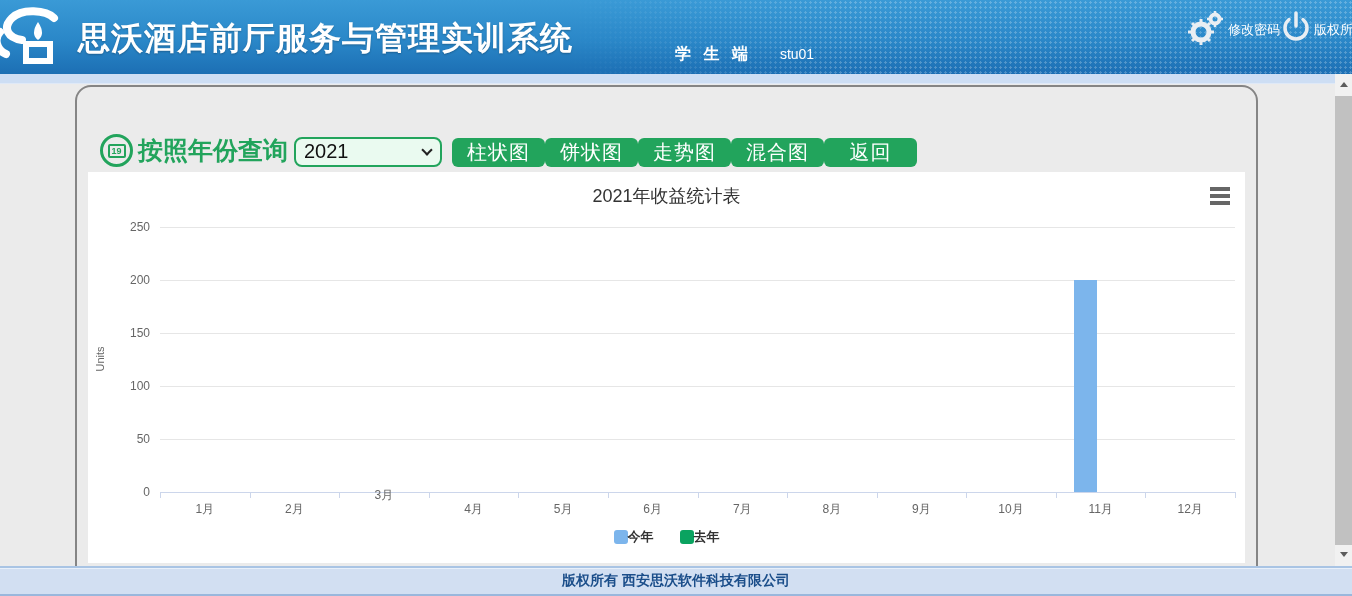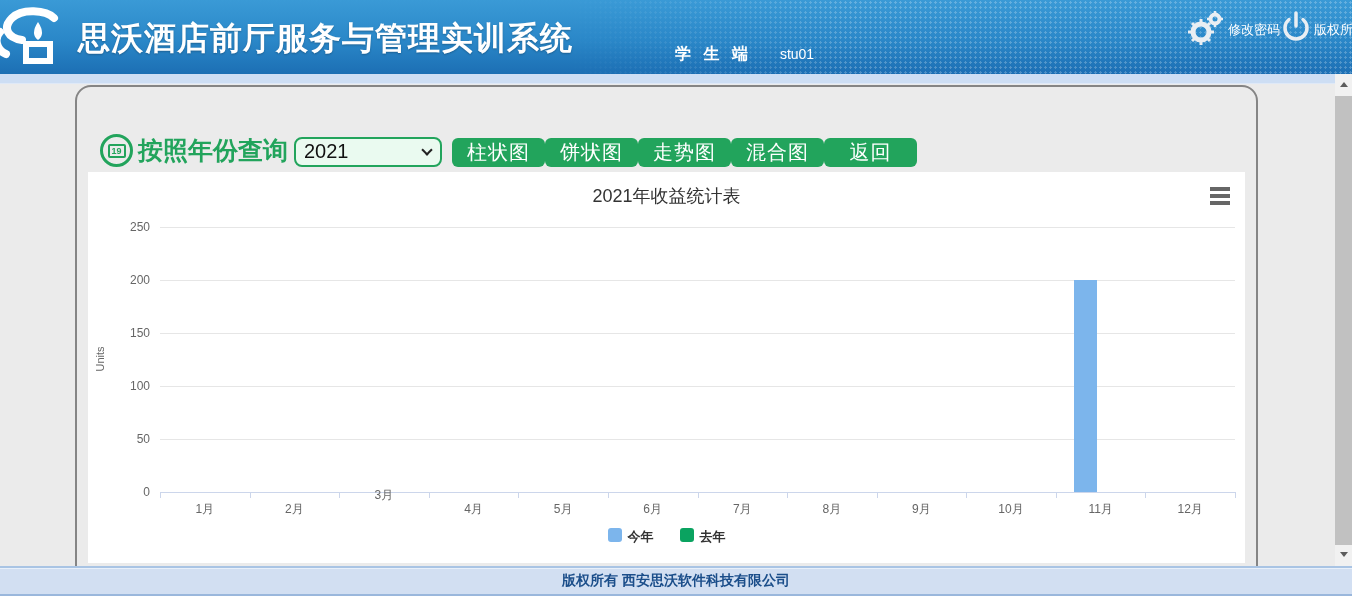--- a/index.html
+++ b/index.html
@@ -62,21 +62,21 @@
   .y-axis-title { position:absolute; left:-58px; top:181px; width:140px; text-align:center;
                   transform:rotate(-90deg); font-size:11px; color:#666; }
   .gridline { position:absolute; height:1px; background:#e6e6e6; }
   .axis-line { position:absolute; height:1px; background:#ccd6eb; }
   .ytick-label { position:absolute; text-align:right; font-size:12px; color:#666; }
   .xtick { position:absolute; width:1px; height:6px; background:#ccd6eb; }
   .xtick-label { position:absolute; width:60px; text-align:center; font-size:12px; color:#666; }
   .bar { position:absolute; }
   .legend { position:absolute; left:0; top:356px; width:100%; display:flex;
             justify-content:center; align-items:center; gap:26px; }
-  .legend-item { display:flex; gap:6px; cursor:pointer; }
+  .legend-item { display:flex; align-items:center; cursor:pointer; }
   .legend-swatch { width:14px; height:14px; border-radius:3px; }
   .legend-label { font-size:13px; font-weight:bold; color:#333; }
 
   
   .scrollbar { position:absolute; right:0; top:74px; width:17px; height:492px; background:#f1f1f1; z-index:6; }
   .sb-btn { position:absolute; left:0; width:17px; height:17px; display:flex; align-items:center; justify-content:center; }
   .sb-btn.up { top:2px; } .sb-btn.down { top:472px; }
   .tri-up { width:0; height:0; border-left:4px solid transparent; border-right:4px solid transparent;
             border-bottom:5px solid #5c5c5c; }
   .tri-down { width:0; height:0; border-left:4px solid transparent; border-right:4px solid transparent;

